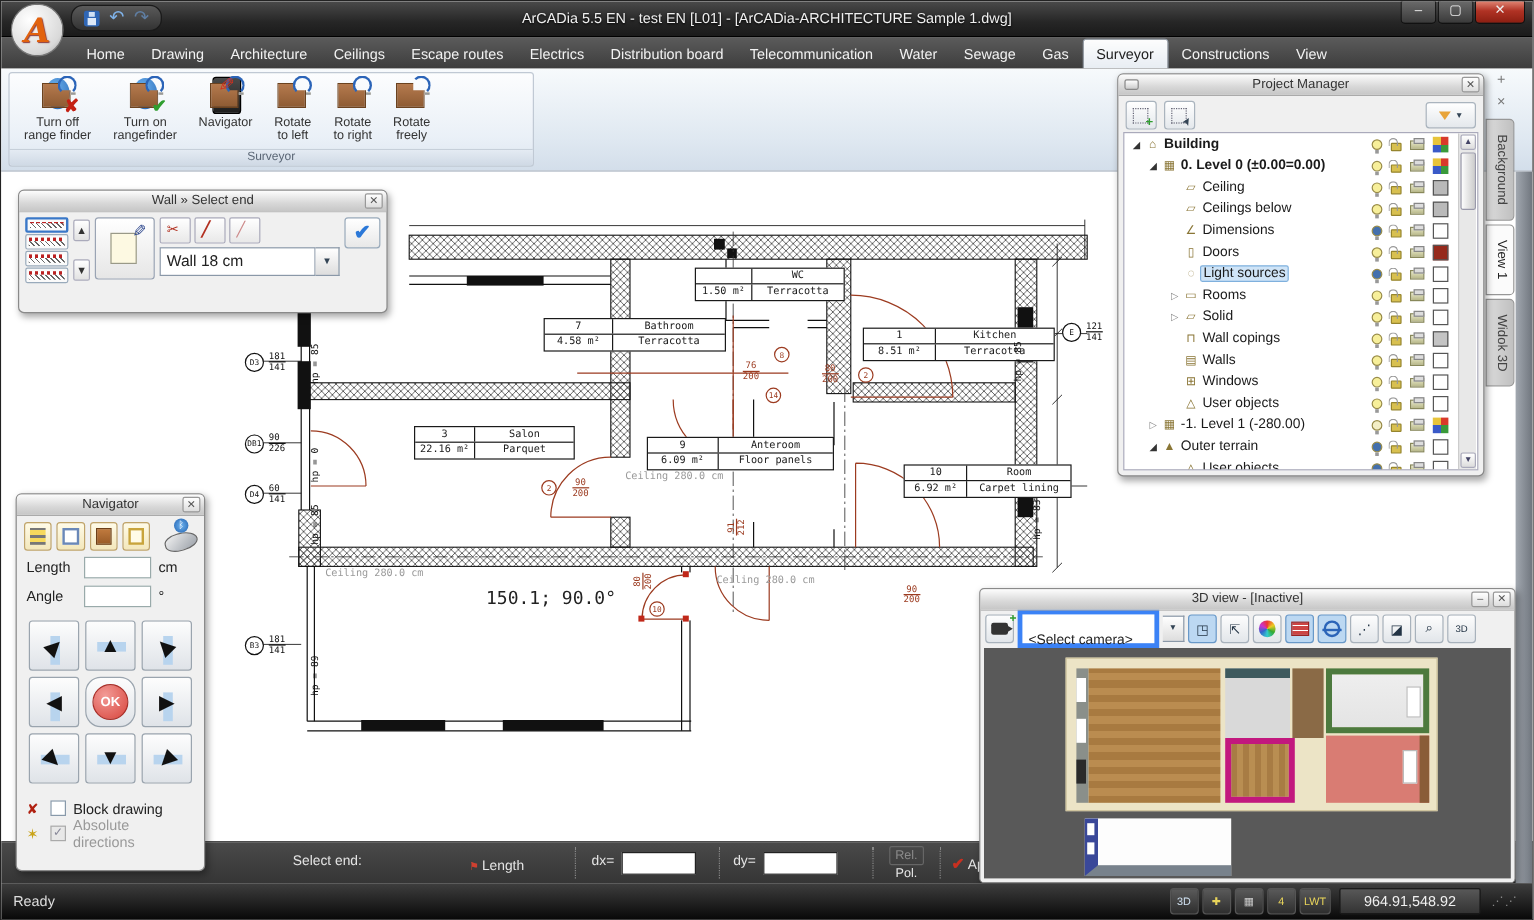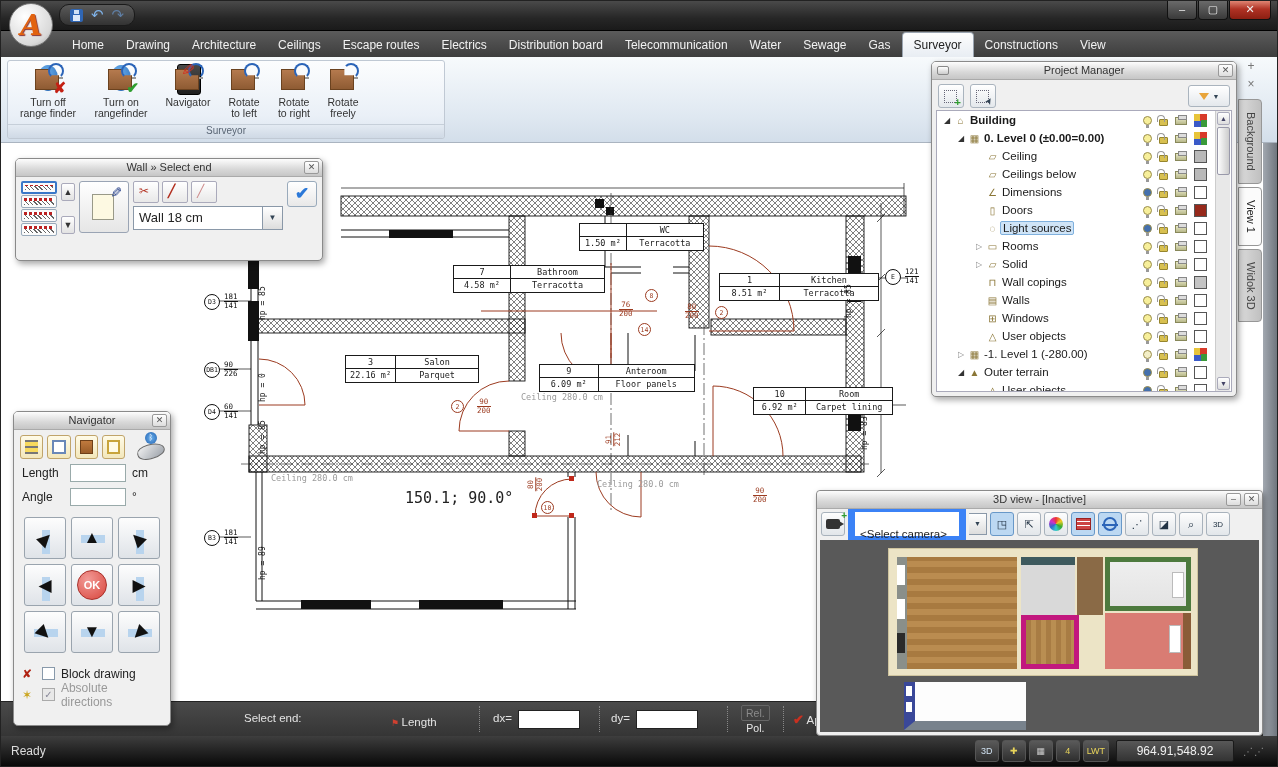--- a/index.html
+++ b/index.html
@@ -207,21 +207,21 @@
 
   
   .v3d { left:815px; top:489px; width:447px; height:246px; z-index:23; border-radius:4px; }
   .v3d-toolbar { display:flex; align-items:center; gap:3px; padding:3px 4px; height:30px; }
   .v3d-btn { width:24px; height:24px; border:1px solid #a8b2bc; border-radius:3px; background:linear-gradient(#fdfdfd,#e2e6ea);
     position:relative; display:flex; align-items:center; justify-content:center; font-size:11px; color:#234; }
   .v3d-btn.on { background:#bcd8f2; border-color:#6898c8; }
   .camico { width:14px; height:10px; background:#333; border-radius:2px; position:relative; }
   .camico::before { content:""; position:absolute; right:-4px; top:2px; border-left:5px solid #333; border-top:3px solid transparent; border-bottom:3px solid transparent; }
   .camico::after { content:"+"; position:absolute; right:-7px; top:-9px; color:#2f9e2f; font-weight:bold; font-size:10px; }
-  .v3d-combo { width:118px; height:30px; border:7px solid #3b82f6; background:#fff; font-size:11.5px; color:#222; line-height:20px; padding:12px 5px; }
+  .v3d-combo { width:118px; height:30px; border:4px solid #3b82f6; background:#fff; font-size:11.5px; color:#222; line-height:20px; padding:12px 5px; }
   .v3d-spin { width:18px; height:22px; border:1px solid #8a98a8; border-left:none; background:linear-gradient(#fff,#ddd); font-size:7px; text-align:center; line-height:20px; color:#345; }
   .cwheel { width:14px; height:14px; border-radius:50%; background:conic-gradient(#e33,#ec2,#3a3,#3cc,#36c,#c3c,#e33); }
   .bricks { width:15px; height:12px; background:repeating-linear-gradient(0deg,#c44 0 3px,#fff 3px 4px); border:1px solid #922; }
   .orbit { width:14px; height:14px; border:2px solid #2b64b8; border-radius:50%; position:relative; }
   .orbit::before { content:""; position:absolute; left:-3px; top:5px; width:16px; height:2px; background:#2b64b8; }
   .v3d-canvas { position:absolute; left:3px; right:3px; top:49px; bottom:3px; background:#595959; overflow:hidden; }
   .r3d { position:absolute; left:68px; top:8px; width:310px; height:128px; background:#ece4c6; border:1px solid #cfc49e; }
   .rm { position:absolute; }
   .rm.salon { left:8px; top:8px; width:120px; height:112px; background:repeating-linear-gradient(0deg,#a87a40 0 6px,#ba8c50 6px 12px); border-left:10px solid #8a8f8a; }
   .rm.salon::before { content:""; position:absolute; left:-10px; top:8px; width:8px; height:20px; background:#fff; box-shadow:0 34px #fff,0 68px #2a2a2a; }
@@ -264,20 +264,21 @@
 <body>
 
 <div class="screen">
 
   <div class="titlebar">
     <div class="qat">
       <span class="floppy"></span>
       <span class="undo">↶</span>
       <span class="redo">↷</span>
     </div>
+    <div class="title-text">ArCADia 5.5 EN - test EN [L01] - [ArCADia-ARCHITECTURE Sample 1.dwg]</div>
     <div class="winbtns">
       <div class="winbtn">–</div>
       <div class="winbtn">▢</div>
       <div class="winbtn close">✕</div>
     </div>
   </div>
   <div class="logo">
       <span>A</span>
     </div>
 
@@ -714,21 +715,21 @@
         </div>
       <div class="nv hbar">
           <span>▲</span>
         </div>
       <div class="nv vbar">
           <span class="r45">◀</span>
         </div>
       <div class="nv vbar">
           <span>◀</span>
         </div>
-      <div class="nv" style="display:flex;align-items:center;justify-content:center;">
+      <div class="nv" style="display:flex;align-items:center;justify-content:center;border-radius:13px;">
         <span class="nv-ok">OK</span>
       </div>
       <div class="nv vbar">
           <span>▶</span>
         </div>
       <div class="nv hbar">
           <span class="r45">▶</span>
         </div>
       <div class="nv hbar">
           <span>▼</span>

